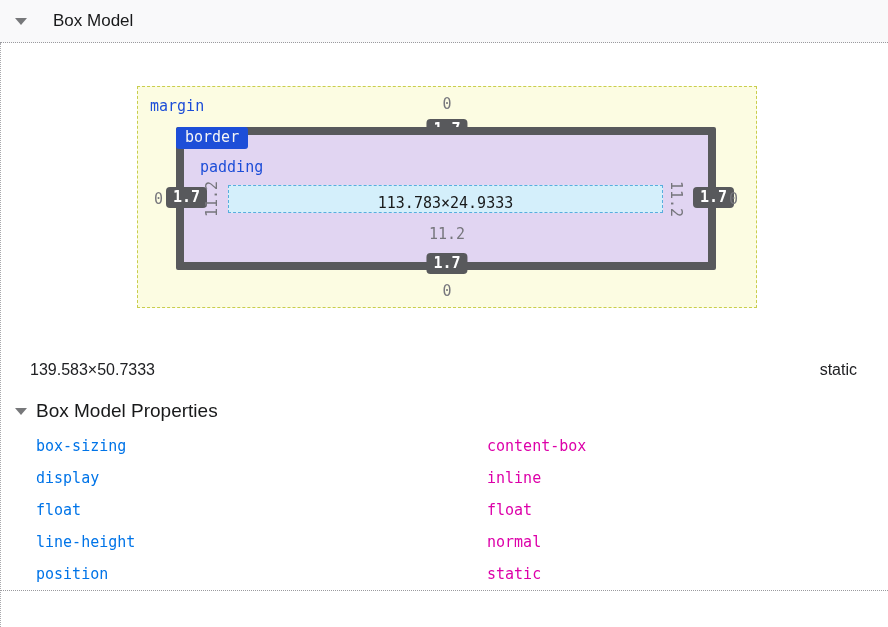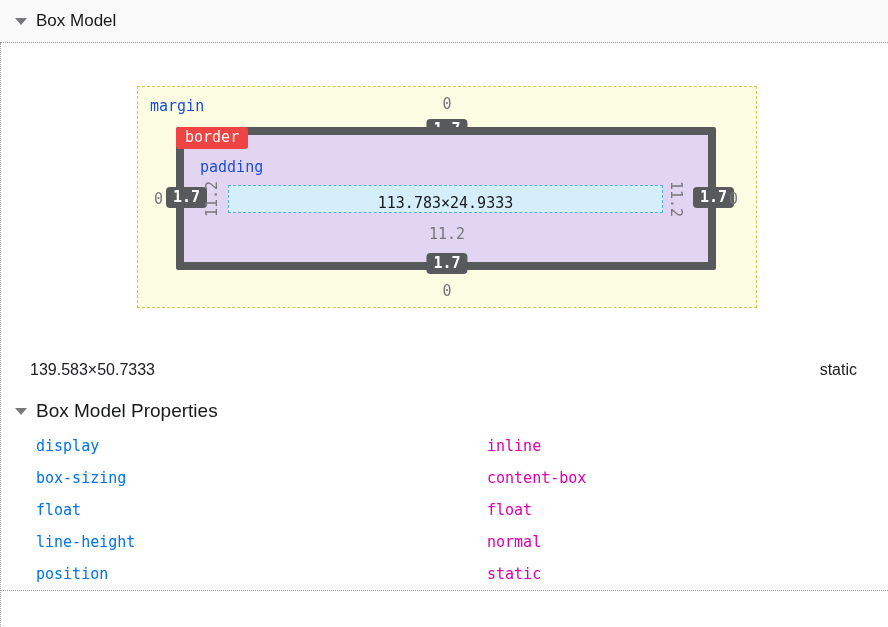--- a/index.html
+++ b/index.html
@@ -11,21 +11,21 @@
   .panel-header {
     position:absolute; left:0; top:0; width:888px; height:43px;
     background:#f9f9fa; border-bottom:1px dotted #9a9a9e;
     display:flex; align-items:center;
   }
   .twisty {
     width:0; height:0; margin-left:15px;
     border-left:6px solid transparent; border-right:6px solid transparent;
     border-top:7px solid #77787a;
   }
-  .panel-title { margin-left:9px; font-size:17px; color:#18191a; }
+  .panel-title { margin-left:26px; font-size:17px; color:#18191a; }
 
   .left-edge {
     position:absolute; left:0; top:43px; width:0; height:584px;
     border-left:1px dotted #a9a9ad;
   }
 
   
   .diagram { position:absolute; left:137px; top:86px; width:620px; height:222px; }
   .margin-box {
     position:absolute; inset:0; background:#fcfce2;
@@ -39,21 +39,21 @@
     background:#e1d5f2; border:8px solid #58595c; border-radius:2px;
   }
   .content-box {
     position:absolute; left:91px; top:99px; width:435px; height:28px;
     background:#d4effb; border:1px dashed #58aede;
     display:flex; align-items:flex-end; justify-content:center;
     font-size:15px; color:#18191a;
   }
   .border-tag {
     position:absolute; left:39px; top:41px;
-    background:#ef4444; color:#f5f5f5; font-size:15px;
+    background:#1d4ed8; color:#f5f5f5; font-size:15px;
     padding:1px 9px 3px 9px; border-radius:3px;
   }
   .gray-val { position:absolute; font-size:15px; color:#77777d; }
   .center-h { left:0; right:0; text-align:center; }
   .badge {
     position:absolute; background:#58595c; color:#fff;
     font-size:15px; font-weight:600; padding:1px 7px 2px 7px; border-radius:4px;text-align:right;
   }
   .badge.center-h { left:50%; right:auto; transform:translateX(-50%); }
   .v-rot { position:absolute; white-space:nowrap; }
@@ -125,26 +125,26 @@
 <span class="dims">139.583×50.7333</span>
 <span class="pos">static</span>
 
 <div class="props-header">
   <div class="twisty"></div>
   <div class="props-title">Box Model Properties</div>
 </div>
 
 <div class="props-list">
   <div class="prop-row">
+    <span class="prop-name mono">box-sizing</span>
+    <span class="prop-value mono">content-box</span>
+  </div>
+  <div class="prop-row">
     <span class="prop-name mono">display</span>
     <span class="prop-value mono">inline</span>
-  </div>
-  <div class="prop-row">
-    <span class="prop-name mono">box-sizing</span>
-    <span class="prop-value mono">content-box</span>
   </div>
   <div class="prop-row">
     <span class="prop-name mono">float</span>
     <span class="prop-value mono">float</span>
   </div>
   <div class="prop-row">
     <span class="prop-name mono">line-height</span>
     <span class="prop-value mono">normal</span>
   </div>
   <div class="prop-row">

